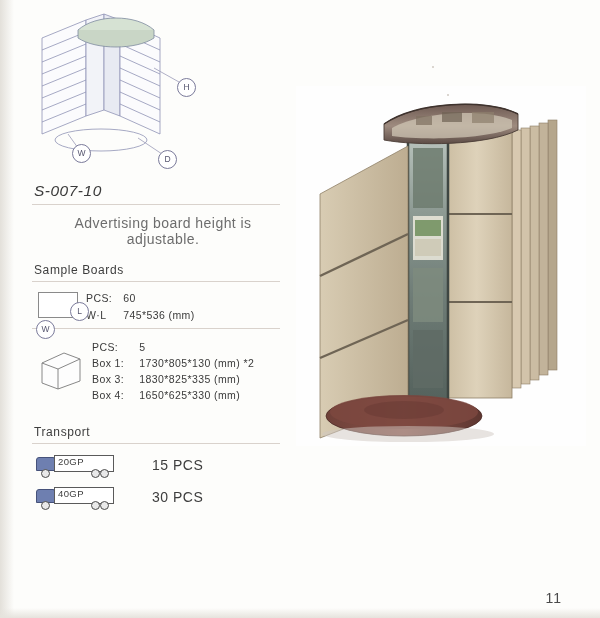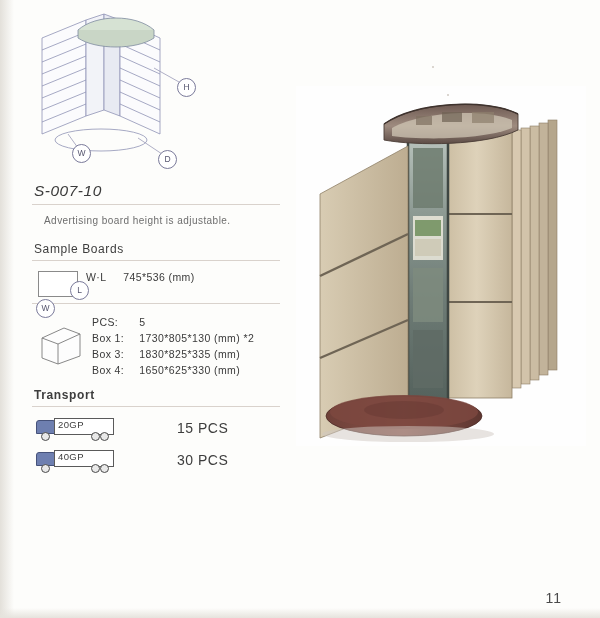--- a/index.html
+++ b/index.html
@@ -73,24 +73,25 @@
   .specs:before {
     content: "";
     position: absolute;
     left: 0;
     top: 2px;
     bottom: 2px;
     width: 2px;
     background: #b9a7a0;
   }
   .note {
-    font-size: 10px;
+    font-size: 14px;
     color: #6d6d6d;
     letter-spacing: .45px;
     margin: 10px 0 0 12px;
+    text-align: center;
   }
 
   .section-title {
     font-size: 12px;
     color: #3d3d3d;
     letter-spacing: .6px;
     margin: 16px 0 2px 2px;
   }
 
   
@@ -144,21 +145,20 @@
     line-height: 16px;
     letter-spacing: .4px;
   }
   .pk-text .k { display: inline-block; min-width: 44px; }
 
   
   .tr-row {
     display: flex;
     align-items: center;
     margin: 10px 0 0 4px;
-    gap: 25px;
   }
   .truck {
     position: relative;
     width: 100px;
     height: 22px;
     margin-right: 16px;
   }
   .truck .cab {
     position: absolute;
     left: 0; top: 3px;
@@ -295,20 +295,24 @@
 
     <div class="section-title">Sample  Boards</div>
     <div class="rule"></div>
     <div class="sb-row">
       <div class="board-icon">
         <div class="plate"></div>
         <div class="badge b-l">L</div>
         <div class="badge b-w">W</div>
       </div>
       <div class="sb-text">
+        <div>
+          <span class="k">PCS:</span>
+          <span>60</span>
+        </div>
         <div>
           <span class="k">W·L</span>
           <span>745*536 (mm)</span>
         </div>
       </div>
     </div>
 
     <div class="rule"></div>
     <div class="pk-row">
       <div class="box-icon">
@@ -333,21 +337,21 @@
           <span class="k">Box 3:</span>
           <span>1830*825*335 (mm)</span>
         </div>
         <div>
           <span class="k">Box 4:</span>
           <span>1650*625*330 (mm)</span>
         </div>
       </div>
     </div>
 
-    <div class="section-title" style="margin-top:10px;font-weight:bold;">Transport</div>
+    <div class="section-title" style="margin-top:22px;">Transport</div>
     <div class="rule"></div>
 
     <div class="tr-row">
       <div class="truck">
         <div class="cab"></div>
         <div class="body"></div>
         <div class="label">20GP</div>
         <div class="wheel w1"></div>
         <div class="wheel w2"></div>
         <div class="wheel w3"></div>

